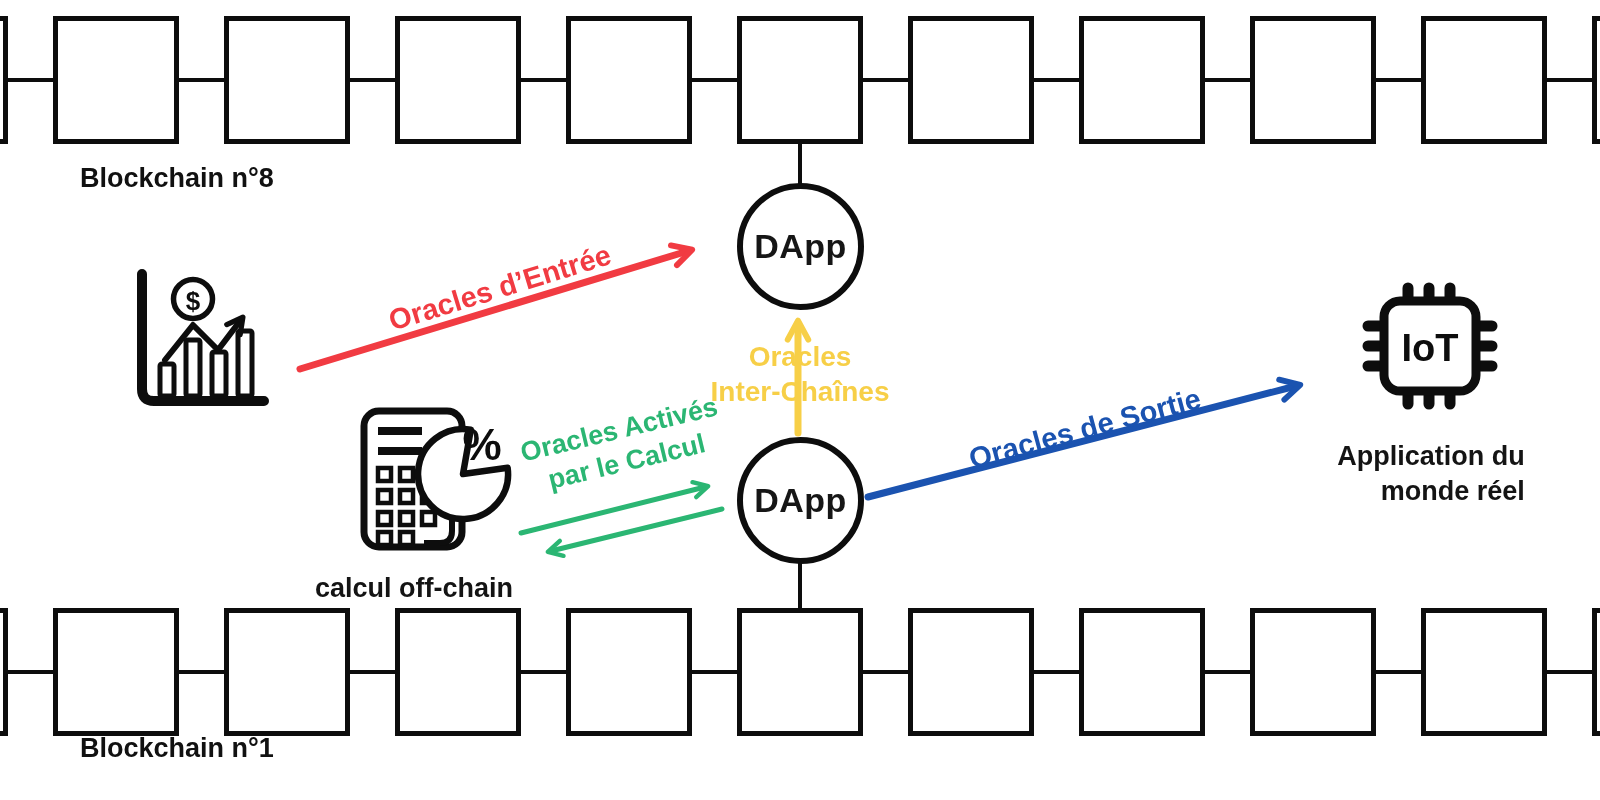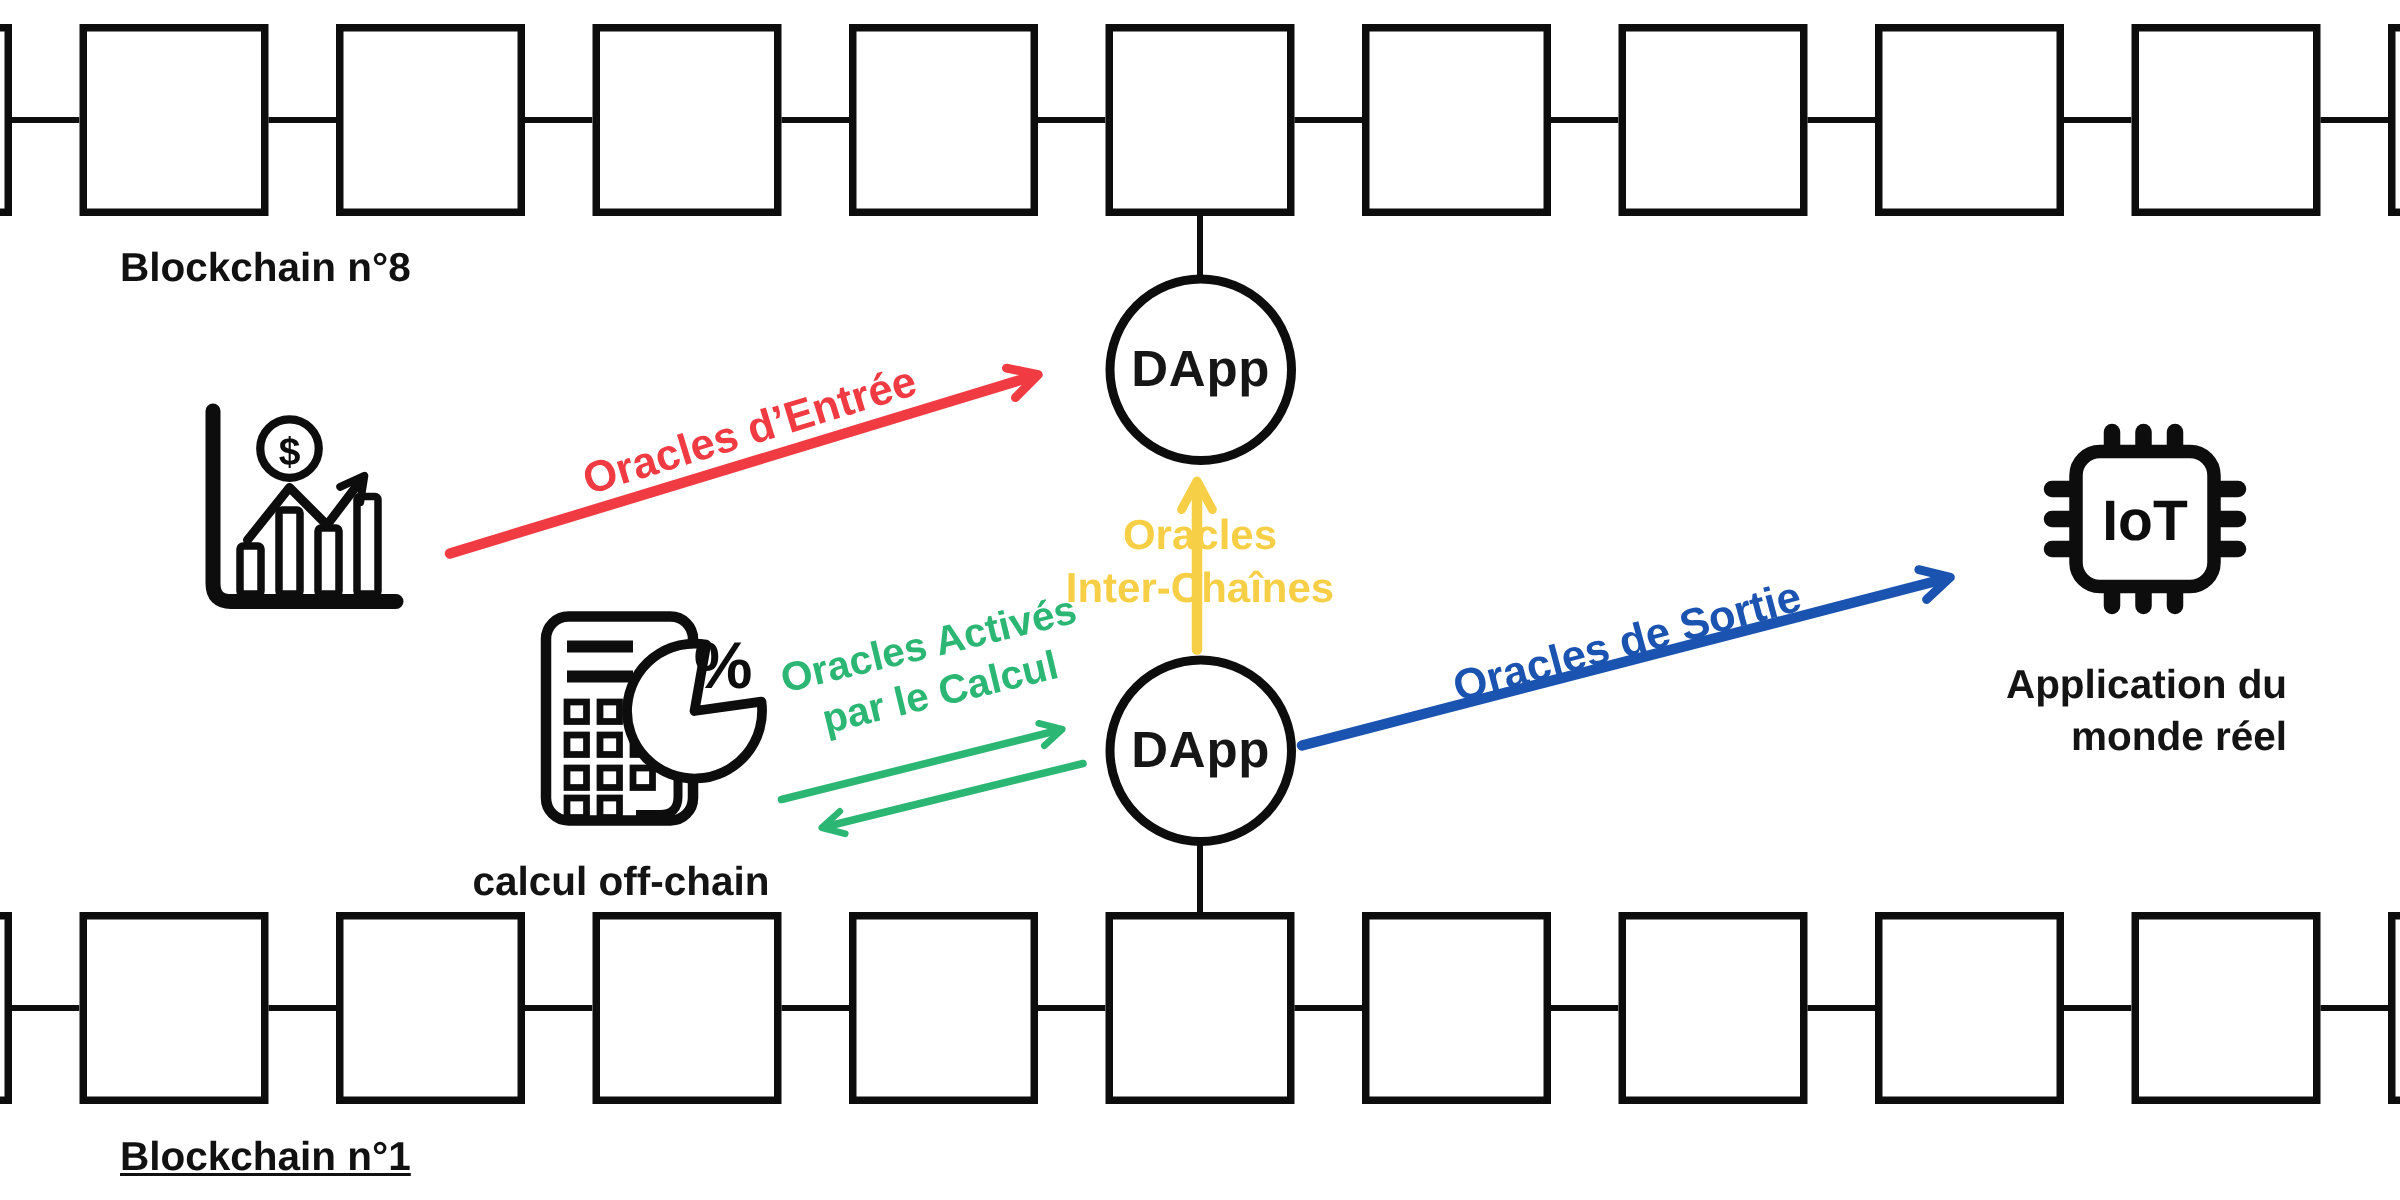--- a/index.html
+++ b/index.html
@@ -79,21 +79,21 @@
     <div class="block" style="left: 1079px;"></div>
     <div class="link" style="left: 1205px;"></div>
     <div class="block" style="left: 1250px;"></div>
     <div class="link" style="left: 1376px;"></div>
     <div class="block" style="left: 1421px;"></div>
     <div class="link" style="left: 1547px;"></div>
     <div class="block" style="left: 1592px;"></div>
   </div>
 
 <div class="chain-label" style="left:80px;top:163px;">Blockchain n°8</div>
-<div class="chain-label" style="left:80px;top:756px;text-decoration:underline;">Blockchain n°1</div>
+<div class="chain-label" style="left:80px;top:733px;">Blockchain n°1</div>
 
 <div class="vlink" style="top:144px;height:40px;"></div>
 <div class="vlink" style="top:560px;height:48px;"></div>
 
 <div class="dapp" style="left:737px;top:183px;">
   <span>DApp</span>
 </div>
 <div class="dapp" style="left:737px;top:437px;">
   <span>DApp</span>
 </div>

